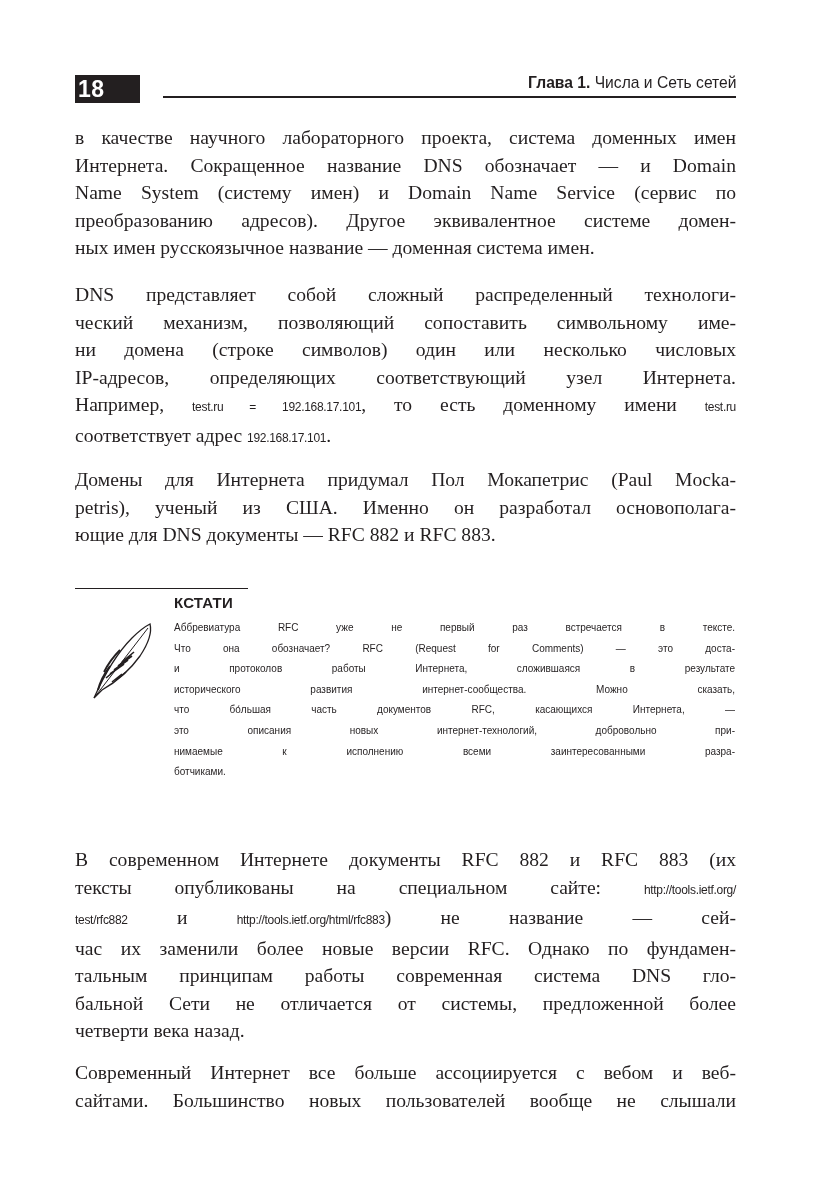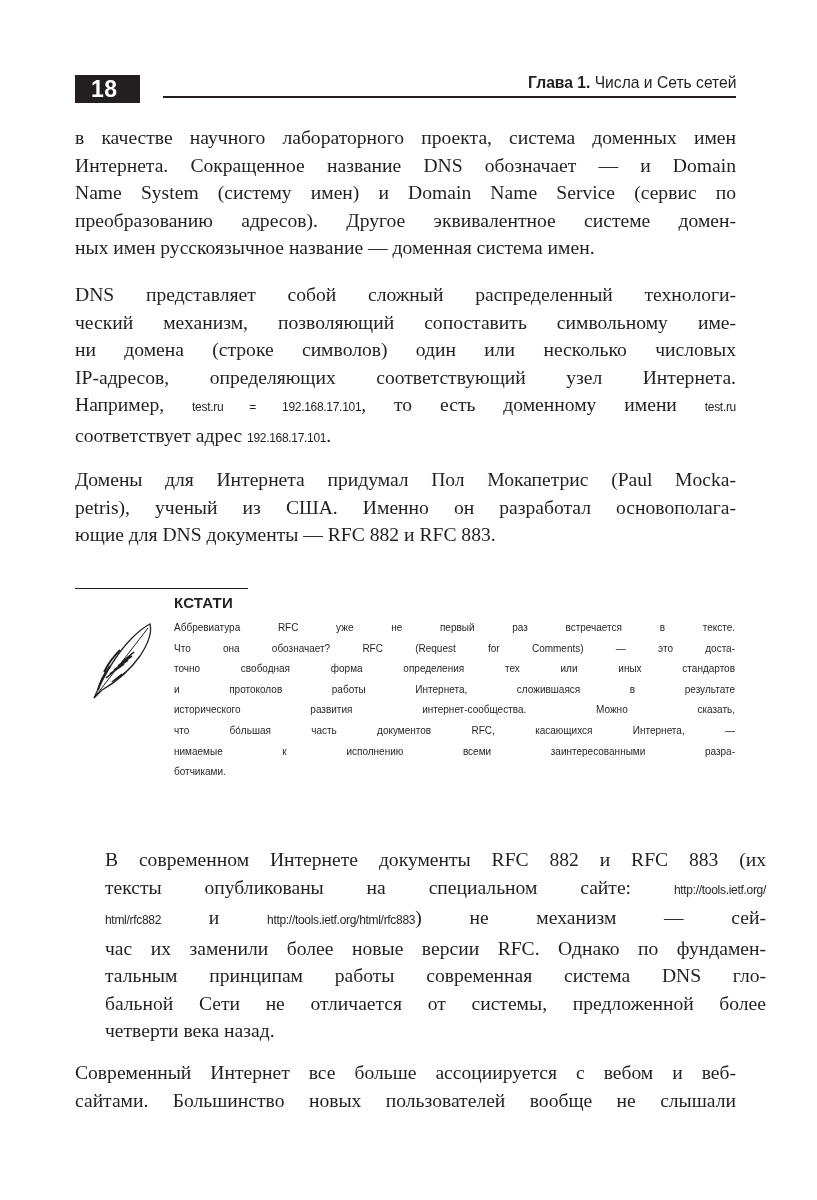--- a/index.html
+++ b/index.html
@@ -26,21 +26,21 @@
       left: 0;
       top: 0;
       width: 65px;
       height: 28px;
       background: #231f20;
       color: #ffffff;
       font-family: "Liberation Sans", sans-serif;
       font-weight: bold;
       font-size: 23px;
       line-height: 28px;
-      padding-left: 16px;
+      padding-left: 3px;
       box-sizing: border-box;
       letter-spacing: 0.5px;
     }
     .header-rule {
       position: absolute;
       left: 88px;
       right: 0;
       top: 21px;
       height: 2px;
       background: #231f20;
@@ -158,32 +158,32 @@
 <svg class="feather" viewBox="0 0 70 80" fill="none" stroke="#231f20" stroke-width="1.3">
   <path d="M6 78 C 14 60, 26 36, 44 18 C 52 10, 58 6, 62 4 C 64 12, 60 24, 52 36 C 42 50, 28 62, 14 70 Z"></path>
   <path d="M6 78 L 60 8" stroke-width="1"></path>
   <path d="M10 70 C 12 62, 16 54, 22 46" stroke-width="2"></path>
   <path d="M18 58 L 30 48 M22 54 L 36 44 M26 50 L 40 40 M30 46 L 44 36 M34 42 L 46 32 M24 62 L 34 54 M28 60 L 38 52" stroke-width="1.6"></path>
   <path d="M16 52 C 20 44, 26 36, 32 30" stroke-width="1.8"></path>
 </svg>
 <div class="note-body">
   <span class="line">Аббревиатура RFC уже не первый раз встречается в тексте.</span>
   <span class="line">Что она обозначает? RFC (Request for Comments) — это доста-</span>
-  <span class="line">точно свободная форма определения тех или иных стандартов</span>
   <span class="line">и протоколов работы Интернета, сложившаяся в результате</span>
   <span class="line">исторического развития интернет-сообщества. Можно сказать,</span>
   <span class="line">что бо́льшая часть документов RFC, касающихся Интернета, —</span>
+  <span class="line">это описания новых интернет-технологий, добровольно при-</span>
   <span class="line">нимаемые к исполнению всеми заинтересованными разра-</span>
   <span class="line last">ботчиками.</span>
 </div>
 
-<div class="body-text" style="top:846px;margin-left:30px;">
+<div class="body-text" style="top:846px;">
   <span class="line">В современном Интернете документы RFC 882 и RFC 883 (их</span>
   <span class="line"><span>тексты опубликованы на специальном сайте: </span><span class="mono">http://tools.ietf.org/</span></span>
-  <span class="line"><span class="mono">html/rfc882</span><span> и </span><span class="mono">http://tools.ietf.org/html/rfc883</span><span>) не механизм — сей-</span></span>
+  <span class="line"><span class="mono">test/rfc882</span><span> и </span><span class="mono">http://tools.ietf.org/html/rfc883</span><span>) не название — сей-</span></span>
   <span class="line">час их заменили более новые версии RFC. Однако по фундамен-</span>
   <span class="line">тальным принципам работы современная система DNS гло-</span>
   <span class="line">бальной Сети не отличается от системы, предложенной более</span>
   <span class="line last">четверти века назад.</span>
 </div>
 
 <div class="body-text" style="top:1059px;">
   <span class="line">Современный Интернет все больше ассоциируется с вебом и веб-</span>
   <span class="line">сайтами. Большинство новых пользователей вообще не слышали</span>
 </div>

